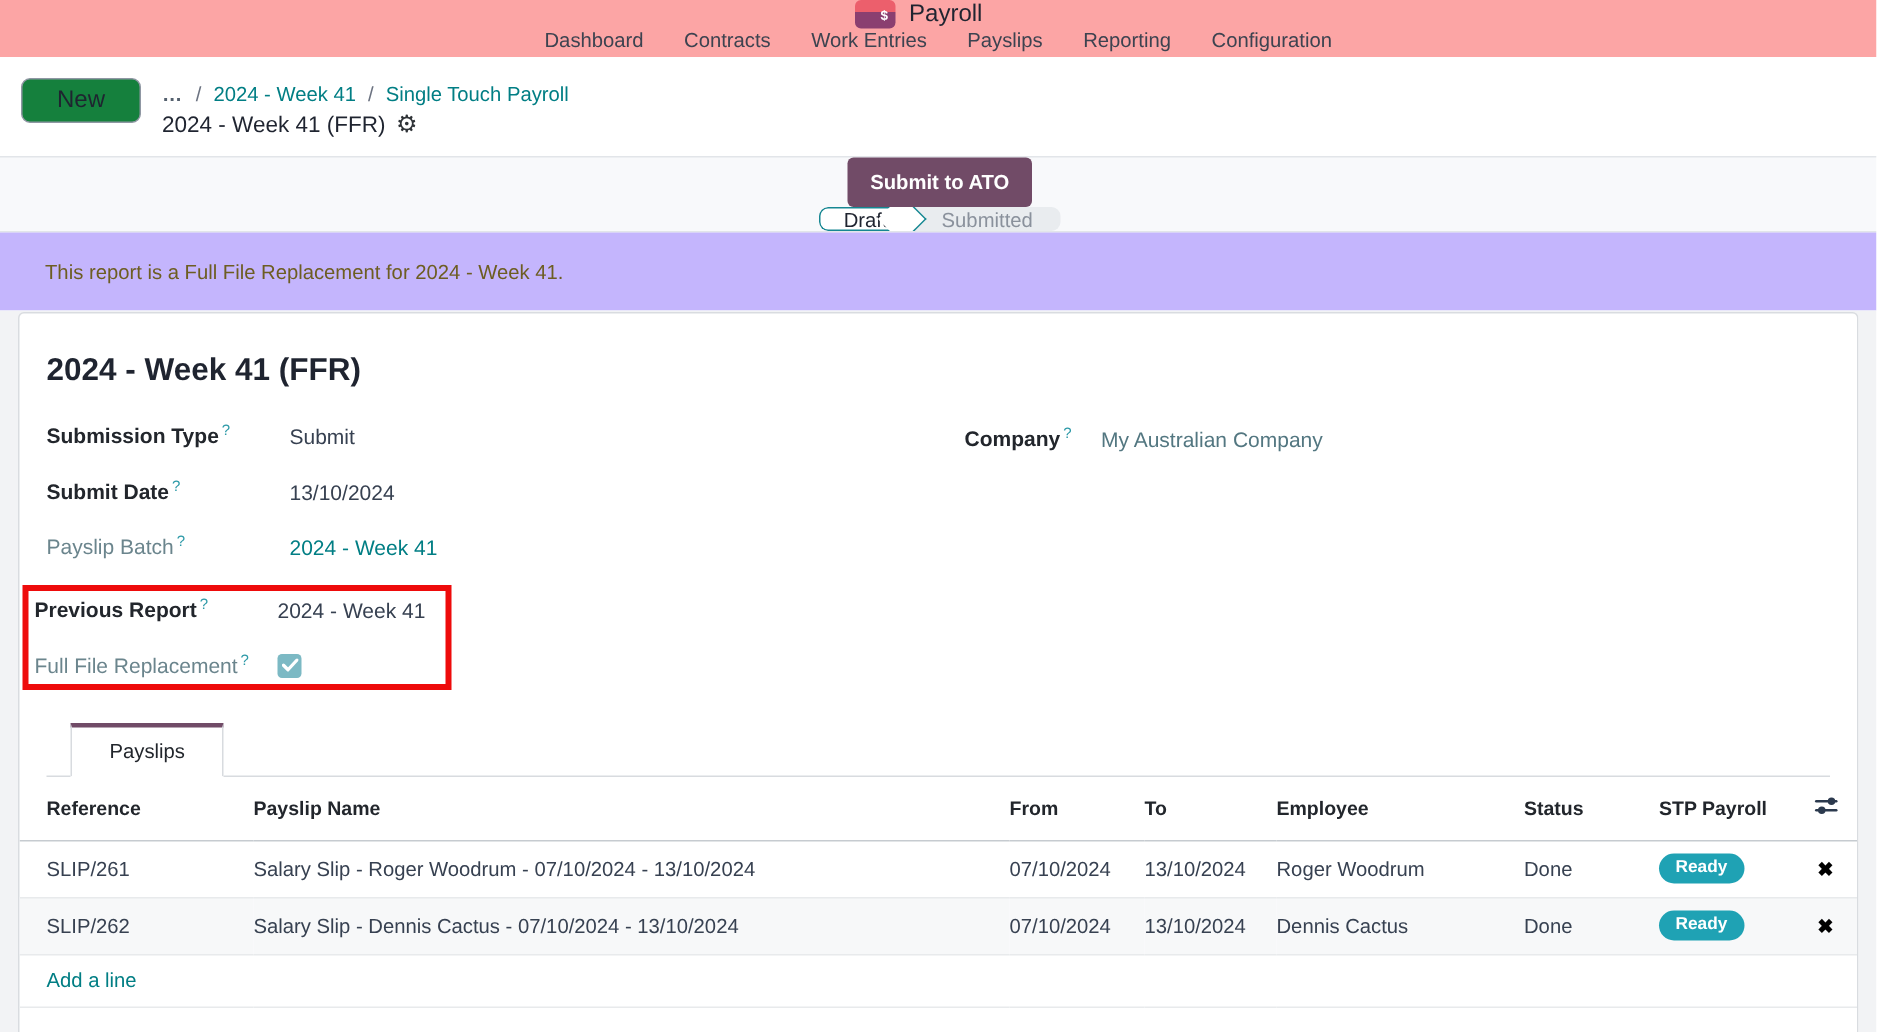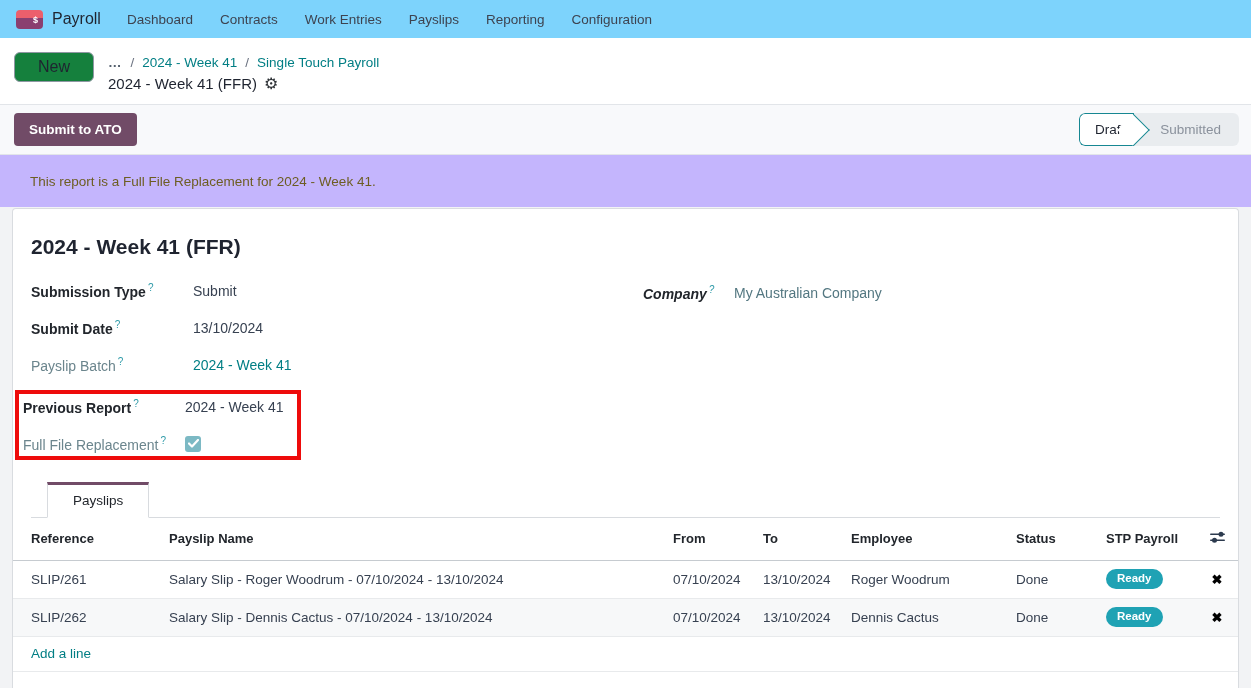--- a/index.html
+++ b/index.html
@@ -1,20 +1,20 @@
 <!DOCTYPE html>
 <html><head>
 <meta charset="utf-8">
 <style>
   * { margin:0; padding:0; box-sizing:border-box; }
   html,body { width:1251px; height:688px; overflow:hidden; background:#fff;
     font-family:"Liberation Sans", sans-serif; font-size:14px; color:#374151; }
 
   
-  .nav { height:38px; display:flex; align-items:center; padding:0 16px; background:#7dd3fc; }
+  .nav { height:38px; display:flex; align-items:center; padding:0 16px; background:#fca5a5;flex-direction:column; }
   .brand { display:flex; align-items:center; gap:9px; cursor:pointer; margin-right:26px; }
   .app-icon { width:27px; height:19px; border-radius:4px; position:relative;
     background:linear-gradient(180deg,#ec5f6c 0 42%, #8a3f70 42% 100%); }
   .app-icon::after { content:"$"; position:absolute; right:5px; top:6px; color:#fff;
     font-size:9px; font-weight:bold; line-height:1; }
   .brand-name { font-size:16px; font-weight:500; color:#1f2430; }
   .nav-items { display:flex; align-items:center; gap:27px; }
   .nav-item { color:#3d4350; font-size:13.5px; cursor:pointer; }
 
   
@@ -24,21 +24,21 @@
   .crumb-text { margin-left:14px; }
   .crumb-line1 { display:flex; align-items:center; gap:8px; font-size:13.5px; height:20px; }
   .crumb-ellipsis { color:#54606e; font-weight:bold; letter-spacing:1px; cursor:pointer; }
   .crumb-sep { color:#6b7280; }
   .crumb-link { color:#017e84; cursor:pointer; text-decoration:none; }
   .crumb-line2 { display:flex; align-items:center; gap:7px; margin-top:3px; font-size:15px; color:#1f2430; }
   .gear { font-size:16px; color:#2f3337; cursor:pointer; line-height:1; }
 
   
   .action-bar { height:51px; background:#f8f9fb; border-top:1px solid #e2e5e9; border-bottom:1px solid #e2e5e9;
-    display:flex; align-items:center; justify-content:space-between; padding:0 12px 0 14px; }
+    display:flex; align-items:center; justify-content:space-between; padding:0 12px 0 14px;flex-direction:column; }
   .btn-primary { background:#714b67; color:#fff; font-weight:bold; font-size:13.5px; border:none;
     border-radius:4px; padding:9px 15px; cursor:pointer; font-family:inherit; }
   .statusbar { display:inline-flex; align-items:stretch; background:#e9ecef; border-radius:6px;
     overflow:hidden; height:33px; }
   .step { display:flex; align-items:center; font-size:13.5px; cursor:pointer; position:relative; }
   .step-active { background:#fff; border:1px solid #168792; border-right:none; border-radius:6px 0 0 6px;
     padding:0 10px 0 15px; color:#1f2430; font-weight:500; }
   .step-active::after { content:""; position:absolute; right:-11px; top:50%; width:22px; height:22px;
     transform:translateY(-50%) rotate(45deg); background:#fff;
     border-top:1px solid #168792; border-right:1px solid #168792; }
@@ -58,21 +58,21 @@
   .fields { display:flex; }
   .col-left { width:600px; }
   .col-right { margin-left:12px; padding-top:2px; }
   .frow { display:flex; align-items:center; height:23px; margin-bottom:14px; }
   .flabel { width:162px; font-weight:600; color:#22262c; flex:0 0 auto; }
   .flabel.muted { font-weight:400; color:#6b858d; }
   .help { color:#2e9aa8; font-size:10px; vertical-align:super; margin-left:2px; font-weight:400; }
   .fvalue { color:#374151; }
   .fvalue.link { color:#017e84; cursor:pointer; }
   .fvalue.company { color:#537781; }
-  .col-right .flabel { width:91px;font-style:italic; }
+  .col-right .flabel { width:91px; }
 
   .redbox { border:4px solid #ee0b0b; width:286px; margin-left:-16px; padding:1px 0 1px 4px; margin-bottom:2px; }
   .redbox .frow:last-child { margin-bottom:0; }
 
   .checkbox { width:16px; height:16px; background:#7cb9c4; border-radius:3px; display:flex;
     align-items:center; justify-content:center; cursor:pointer; }
 
   
   .tabbar { margin-top:20px; border-bottom:1px solid #d8dbdf; padding-left:16px; display:flex; }
   .tab { background:#fff; border:1px solid #d8dbdf; border-bottom:1px solid #fff; margin-bottom:-1px;

